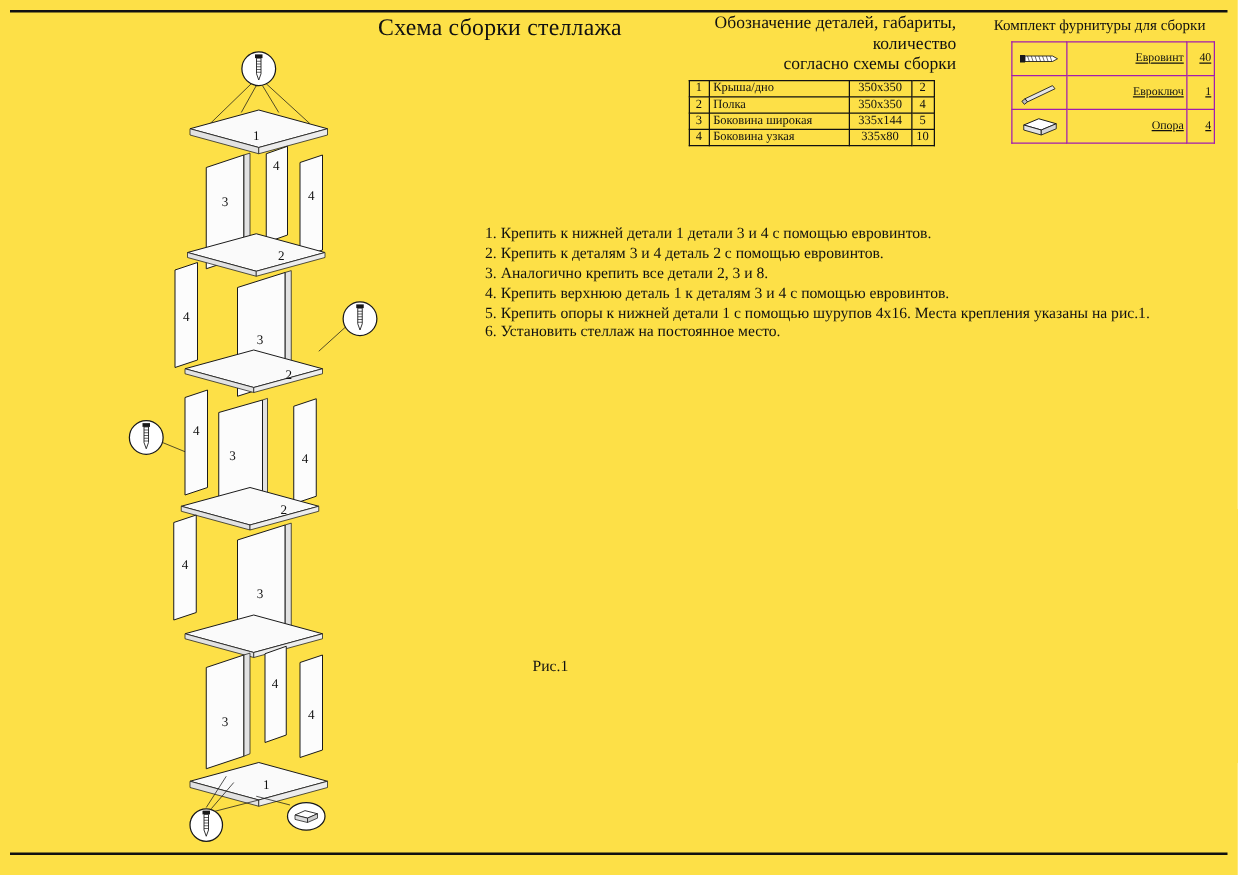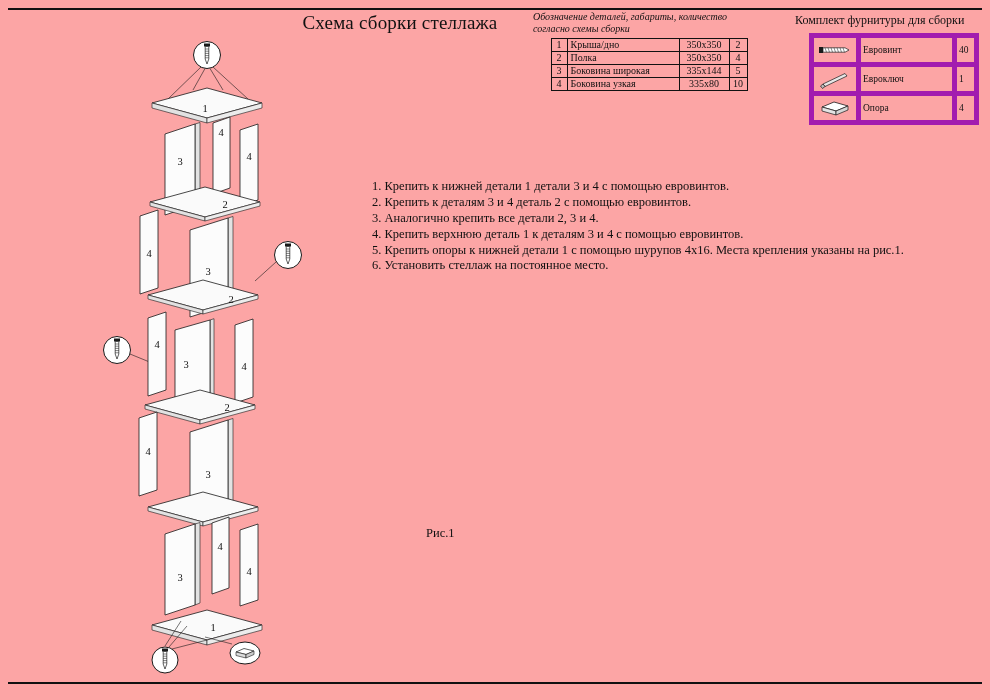--- a/index.html
+++ b/index.html
@@ -1,46 +1,46 @@
 <!DOCTYPE html>
 <html><head>
 <meta charset="utf-8">
 <style>
   * { margin:0; padding:0; box-sizing:border-box; }
   body { background:#ffffff; font-family:"Liberation Serif", serif; color:#111; }
-  .page { position:relative; width:990px; height:700px; background:#fca5a5; overflow:hidden; }
+  .page { position:relative; width:990px; height:700px; background:#fde047; overflow:hidden; }
   .rule { position:absolute; left:8px; right:8px; height:2px; background:#111; }
   .rule-top { top:8px; }
   .rule-bottom { top:682px; }
 
   .title { position:absolute; left:250px; top:12px; width:300px; text-align:center;
            font-size:19px; letter-spacing:0.2px; }
 
   
   .parts-block { position:absolute; left:533px; top:11px; width:232px; }
-  .parts-title { font-size:10px; text-align:left; line-height:1.18;font-style:italic; }
+  .parts-title { font-size:14px; text-align:right; line-height:1.18; }
   table { border-collapse:collapse; }
   .parts-table { margin:3px auto 0 auto; font-size:10px; }
   .parts-table td { border:1px solid #111; padding:0 3px; height:13px; line-height:12px; white-space:nowrap; }
   .c-num  { width:16px; text-align:center; }
   .c-name { width:112px; text-align:left; }
   .c-size { width:50px; text-align:center; }
   .c-qty  { width:18px; text-align:center; }
 
   
   .hw-block { position:absolute; left:795px; top:13px; width:195px; }
   .hw-title { font-size:12px; }
   .hw-table { margin:5px 0 0 14px; font-size:9.5px; }
-  .hw-table td { border:5px solid #a21caf; text-align:left; vertical-align:middle; padding:1px 2px; }
+  .hw-table td { border:1px solid #a21caf; text-align:right; vertical-align:middle; padding:1px 2px;text-decoration:underline; }
   .hw-icon-cell { width:44px; height:27px; }
   .hw-name { width:96px; line-height:1.1; }
   .hw-qty  { width:22px; }
 
   
-  .instructions { position:absolute; left:372px; top:179px; font-size:12.5px; line-height:1.27; white-space:nowrap; }
+  .instructions { position:absolute; left:388px; top:179px; font-size:12.5px; line-height:1.27; white-space:nowrap; }
 
   
   .figure { position:absolute; left:400px; top:504px; }
   .det-square { position:relative; width:81px; height:74px; border:1px solid #111; background:#fff; }
   .det-label { position:absolute; left:0; right:0; top:29px; text-align:center; font-size:11.5px; }
   .corner-box { position:absolute; width:18px; height:13px; border:1px solid #111;
                 display:flex; align-items:center; justify-content:space-evenly; background:#fff; }
   .cb-tl { top:-1px; left:-1px; }  .cb-tr { top:-1px; right:-1px; }
   .cb-bl { bottom:-1px; left:-1px; } .cb-br { bottom:-1px; right:-1px; }
   .hole { width:4px; height:4px; border:1px solid #111; border-radius:50%; background:#fff; }
@@ -134,21 +134,21 @@
           <td class="hw-name">Опора</td>
           <td class="hw-qty">4</td>
         </tr>
       </tbody>
     </table>
   </div>
 
   <div class="instructions">
     <div class="instr-line">1. Крепить к нижней детали 1 детали 3 и 4 с помощью евровинтов.</div>
     <div class="instr-line">2. Крепить к деталям 3 и 4 деталь 2 с помощью евровинтов.</div>
-    <div class="instr-line">3. Аналогично крепить все детали 2, 3 и 4.</div>
+    <div class="instr-line">3. Аналогично крепить все детали 2, 3 и 8.</div>
     <div class="instr-line">4. Крепить верхнюю деталь 1 к деталям 3 и 4 с помощью евровинтов.</div>
     <div class="instr-line">5. Крепить опоры к нижней детали 1 с помощью шурупов 4x16. Места крепления указаны на рис.1.</div>
     <div class="instr-line">6. Установить стеллаж на постоянное место.</div>
   </div>
 
   <svg class="diagram" viewBox="0 0 270 660">
     <defs>
       <g id="screw">
         <rect x="-3" y="-11.5" width="6" height="3" fill="#1a1a1a"></rect>
         <path d="M-1.8,-8.5 L1.8,-8.5 L1.8,4 L0,9 L-1.8,4 Z" fill="#ffffff" stroke="#1a1a1a" stroke-width="0.7"></path>

